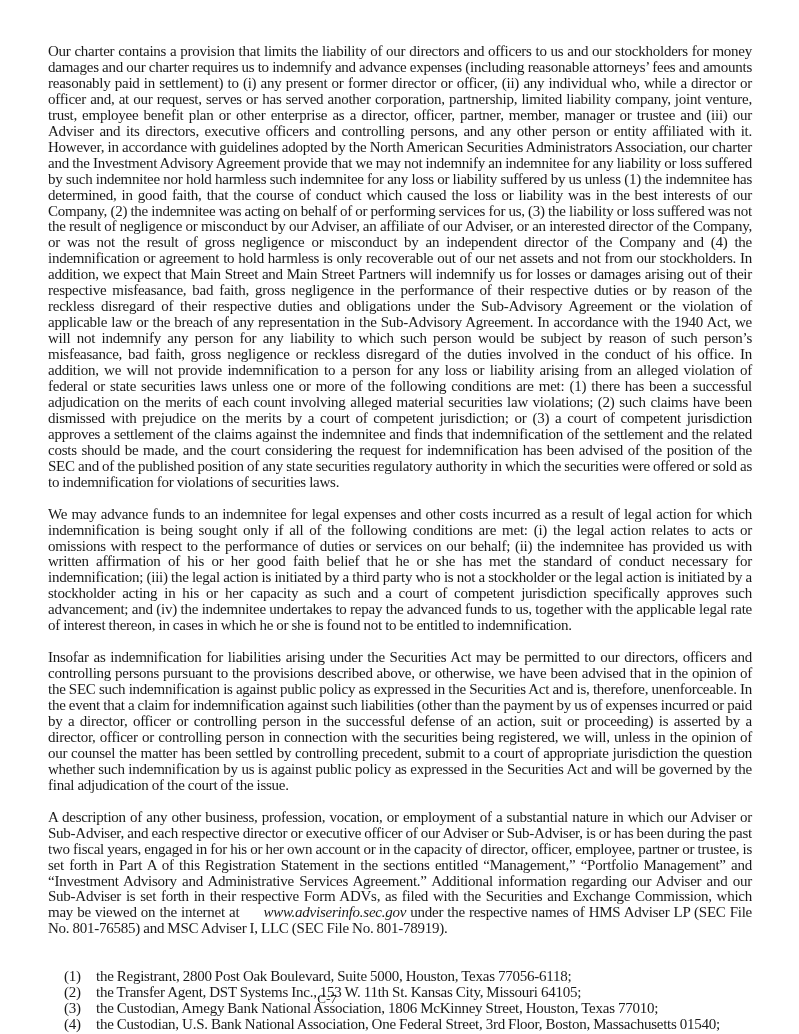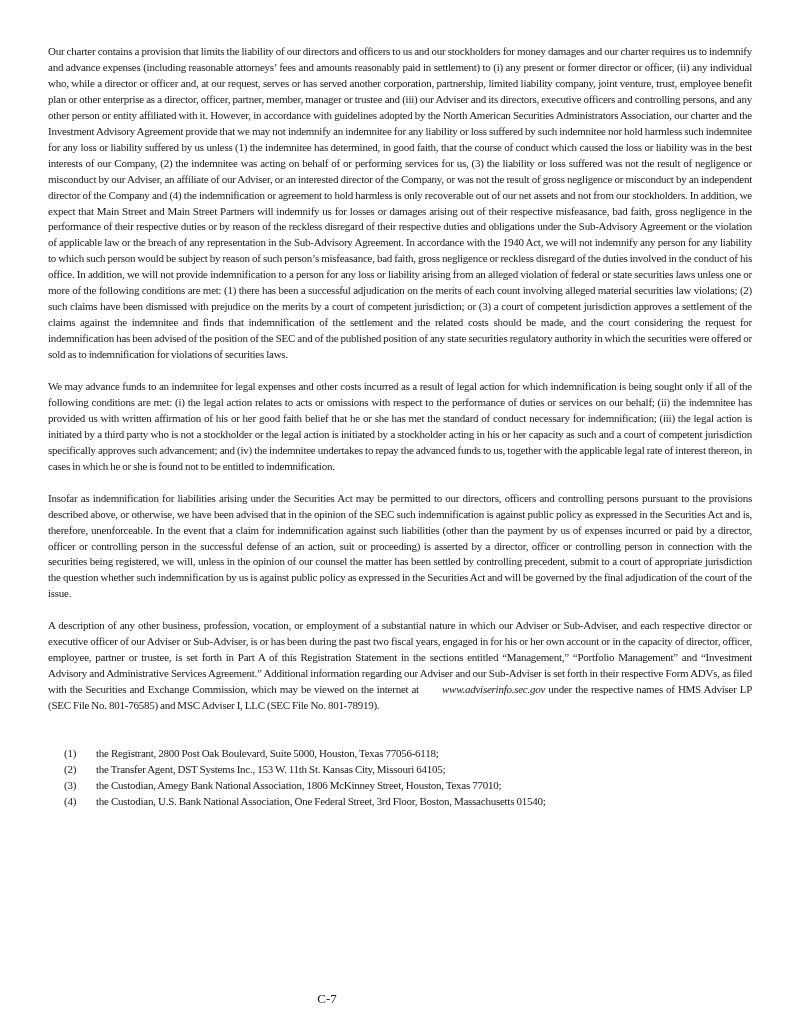--- a/index.html
+++ b/index.html
@@ -13,21 +13,21 @@
       overflow: hidden;
       position: relative;
       font-family: "Liberation Serif", "DejaVu Serif", serif;
       color: #1a1a1a;
     }
     .page {
       position: absolute;
       left: 48px;
       top: 44px;
       width: 704px;
-      font-size: 11px;
+      font-size: 15px;
       line-height: 15.95px;
       letter-spacing: -0.25px;
       word-spacing: -0.3px;
     }
     .para {
       margin: 0;
       text-align: justify;
       text-align-last: left;
     }
     .gap {

